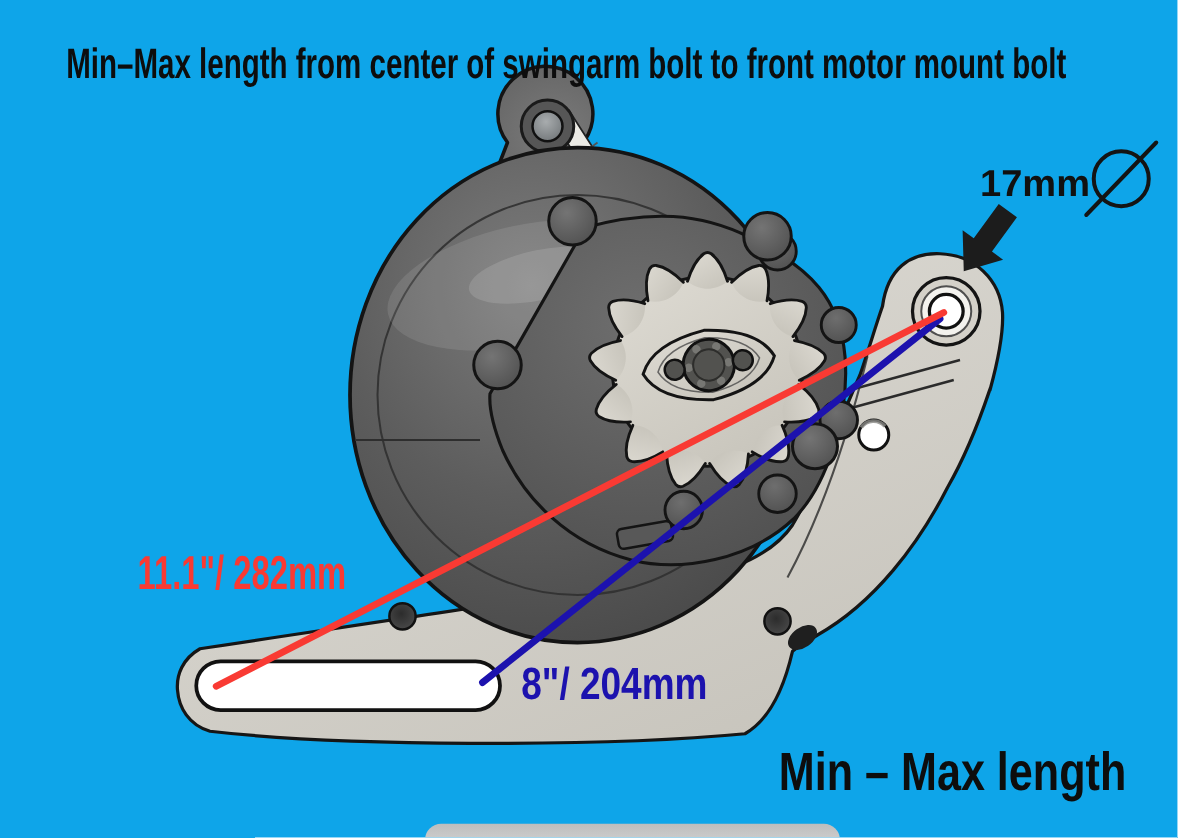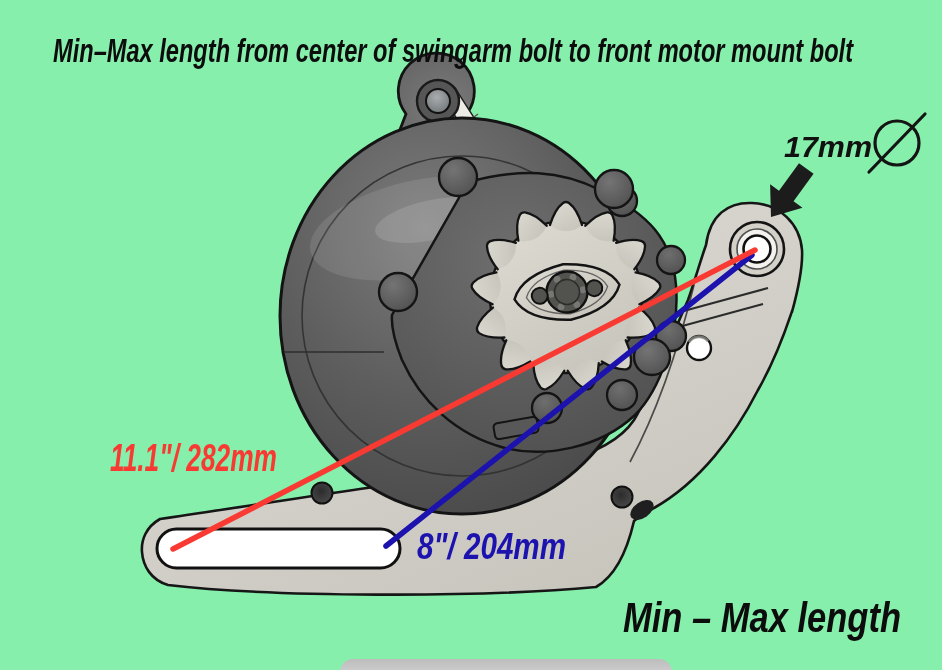--- a/index.html
+++ b/index.html
@@ -1,17 +1,17 @@
 <!DOCTYPE html>
 <html><head>
 <meta charset="utf-8">
 <style>
   html,body{margin:0;padding:0;background:#ffffff;}
-  .stage{position:relative;width:942px;height:670px;background:#86efac;overflow:hidden;
-         font-family:"Liberation Sans", sans-serif;font-style:italic;}
+  .stage{position:relative;width:942px;height:670px;background:#0ea5e9;overflow:hidden;
+         font-family:"Liberation Sans", sans-serif;}
   svg{display:block}
   text{font-family:"Liberation Sans", sans-serif;font-weight:bold;}
 </style>
 </head>
 <body>
 
 <div class="stage">
 <svg width="942" height="670" viewBox="0 0 942 670">
   <defs>
     <radialGradient id="gMotor" cx="0.40" cy="0.28" r="0.85">

